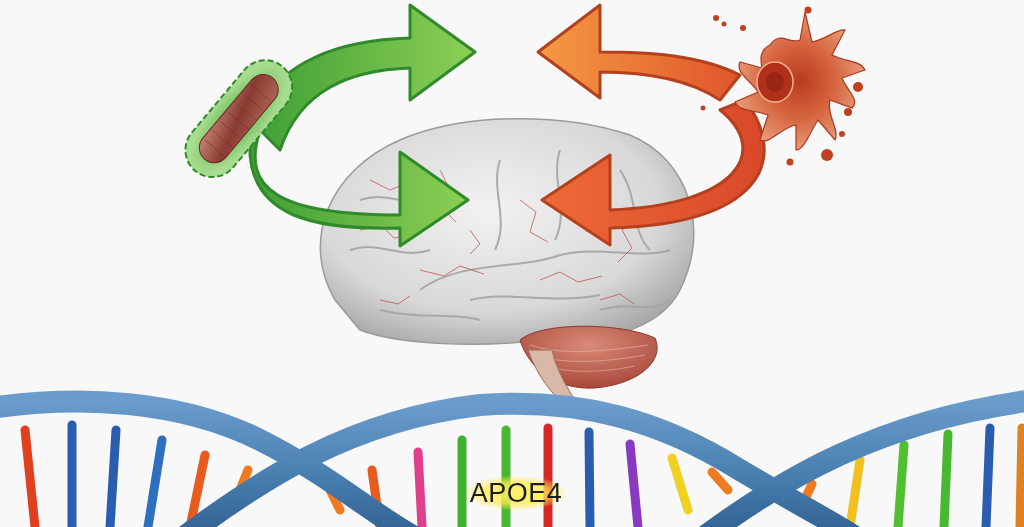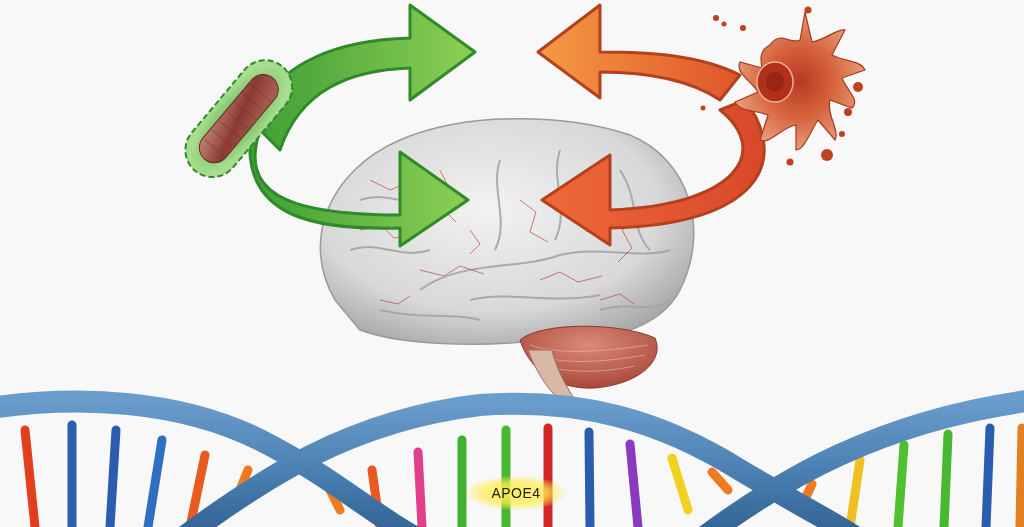--- a/index.html
+++ b/index.html
@@ -8,21 +8,21 @@
     background: #f7f7f7;
     font-family: "Liberation Sans", sans-serif;
   }
   #stage { position: relative; width: 1024px; height: 527px; background: #f8f8f8; }
   #stage svg { position: absolute; left: 0; top: 0; }
   .gene-label {
     position: absolute;
     left: 466px; top: 476px;
     width: 100px; height: 34px;
     display: flex; align-items: center; justify-content: center;
-    font-size: 14px; color: #1c1c1c; letter-spacing: 0.5px;
+    font-size: 27px; color: #1c1c1c; letter-spacing: 0.5px;
     border-radius: 50%;
     background: radial-gradient(ellipse at center, rgba(255,240,90,0.95) 0%, rgba(255,236,80,0.75) 45%, rgba(255,240,120,0) 75%);
   }
 </style>
 </head>
 <body>
 
 <div id="stage">
   <svg width="1024" height="527" viewBox="0 0 1024 527">
     <defs>

